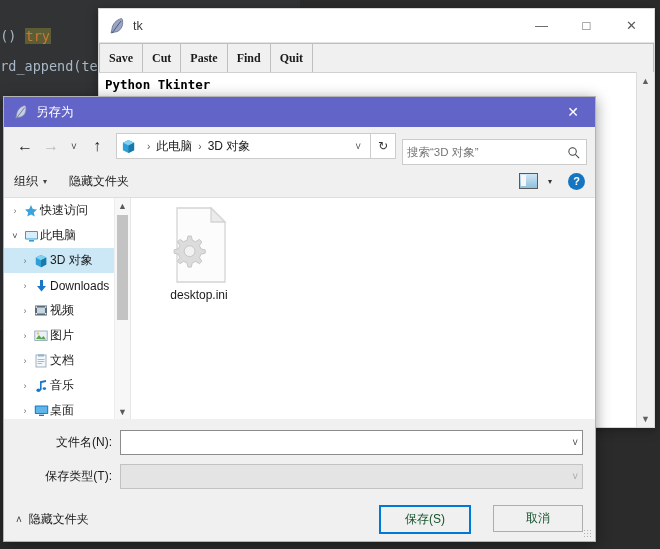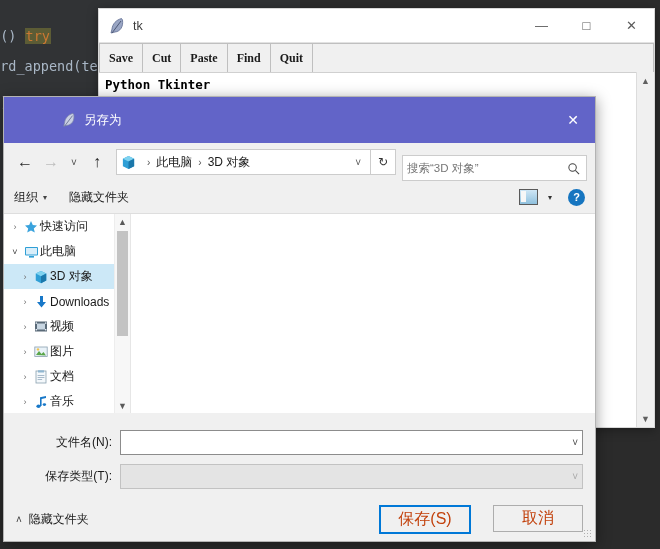--- a/index.html
+++ b/index.html
@@ -89,23 +89,22 @@
 
   
   .dlg {
     position: absolute; left: 3px; top: 96px; width: 591px; height: 444px;
     background: #f0f0f0;
     border: 1px solid #b3b3b3;
     box-shadow: 0 3px 14px rgba(0,0,0,.40);
     display: flex; flex-direction: column;
   }
   .dlg-titlebar {
-    height: 46px; background: #6264c8; display: flex; align-items: center;
+    height: 30px; background: #6264c8; display: flex; align-items: center;
     flex: none;
-    padding-left: 48px;
   }
   .dlg-feather { margin-left: 10px; width: 14px; height: 16px; position: relative; }
   .dlg-title { margin-left: 8px; font-size: 12.5px; color: #ffffff; }
   .dlg-close {
     margin-left: auto; width: 44px; height: 30px;
     display: flex; align-items: center; justify-content: center;
     color: #ffffff; font-size: 14px;
   }
 
   
@@ -192,21 +191,21 @@
     position: absolute; left: 2px; top: 17px; width: 11px; height: 105px; background: #c3c3c3;
   }
   .filepane { flex: 1; background: #ffffff; position: relative; }
   .fileitem {
     position: absolute; left: 22px; top: 8px; width: 92px;
     display: flex; flex-direction: column; align-items: center;
   }
   .file-label { font-size: 12px; color: #1a1a1a; margin-top: 4px; }
 
   
-  .dlg-form { background: #f0f0f0; padding: 16px 12px 0 12px; flex: none; }
+  .dlg-form { background: #f0f0f0; padding: 10px 12px 0 12px; flex: none; }
   .form-row { display: flex; align-items: center; height: 27px; margin-bottom: 7px; }
   .form-label {
     width: 96px; text-align: right; padding-right: 8px;
     font-size: 12px; color: #1a1a1a; flex: none;
   }
   .combo {
     flex: 1; height: 23px; background: #ffffff; border: 1px solid #8c8c8c;
     display: flex; align-items: center; padding: 0 4px;
     font-size: 12px; color: #1a1a1a;
   }
@@ -215,21 +214,21 @@
   .combo.disabled .combo-caret { color: #a8a8a8; }
 
   .dlg-footer {
     flex: none; height: 44px; background: #f0f0f0; display: flex; align-items: center;
     padding: 0 12px; position: relative;
   }
   .hidefolders { display: flex; align-items: center; font-size: 12px; color: #1a1a1a; }
   .hf-caret { font-size: 10px; margin-right: 7px; color: #333; }
   .footer-btns { margin-left: auto; display: flex; }
   .btn {
-    width: 88px; height: 25px; font-size: 16px; color: #c2410c;
+    width: 88px; height: 25px; font-size: 12px; color: #14532d;
     background: #f0f0f0; border: 1px solid #adadad;
     display: flex; align-items: center; justify-content: center;
   }
   .btn.primary { border: 2px solid #0078d7; }
   .btn + .btn { margin-left: 22px; }
   .resize-grip {
     position: absolute; right: 3px; bottom: 3px; width: 9px; height: 9px;
     background-image:
       radial-gradient(#b0b0b0 45%, transparent 46%);
     background-size: 3px 3px;
@@ -452,20 +451,35 @@
           <span>桌面</span>
         </div>
 
         <div class="tree-scroll">
           <div class="arrow up">▲</div>
           <div class="tree-thumb"></div>
           <div class="arrow down">▼</div>
         </div>
       </div>
 
+      <div class="filepane">
+        <div class="fileitem">
+          <span>
+            <svg width="64" height="78" viewBox="0 0 64 78">
+              <path d="M10 2 L44 2 L58 16 L58 76 L10 76 Z" fill="#fcfcfc" stroke="#d4d4d4" stroke-width="1.3"></path>
+              <path d="M44 2 L58 16 L44 16 Z" fill="#ebebeb" stroke="#d4d4d4" stroke-width="1.3"></path>
+              <g transform="translate(4,30)">
+                <path d="M17 0 l3.3 0 l1 4.3 l3.4 1.4 l3.7-2.3 l2.4 2.4 l-2.3 3.7 l1.4 3.4 l4.3 1 l0 3.3 l-4.3 1 l-1.4 3.4 l2.3 3.7 l-2.4 2.4 l-3.7-2.3 l-3.4 1.4 l-1 4.3 l-3.3 0 l-1-4.3 l-3.4-1.4 l-3.7 2.3 l-2.4-2.4 l2.3-3.7 l-1.4-3.4 l-4.3-1 l0-3.3 l4.3-1 l1.4-3.4 l-2.3-3.7 l2.4-2.4 l3.7 2.3 l3.4-1.4 Z" fill="#dcdcdc" stroke="#c6c6c6" stroke-width="1"></path>
+                <circle cx="18.6" cy="15.2" r="5.4" fill="#f2f2f2" stroke="#c6c6c6" stroke-width="1"></circle>
+              </g>
+            </svg>
+          </span>
+          <span class="file-label">desktop.ini</span>
+        </div>
+      </div>
     </div>
 
     <div class="dlg-form">
       <div class="form-row">
         <div class="form-label">文件名(N):</div>
         <div class="combo">
           <span></span>
           <span class="combo-caret">˅</span>
         </div>
       </div>

